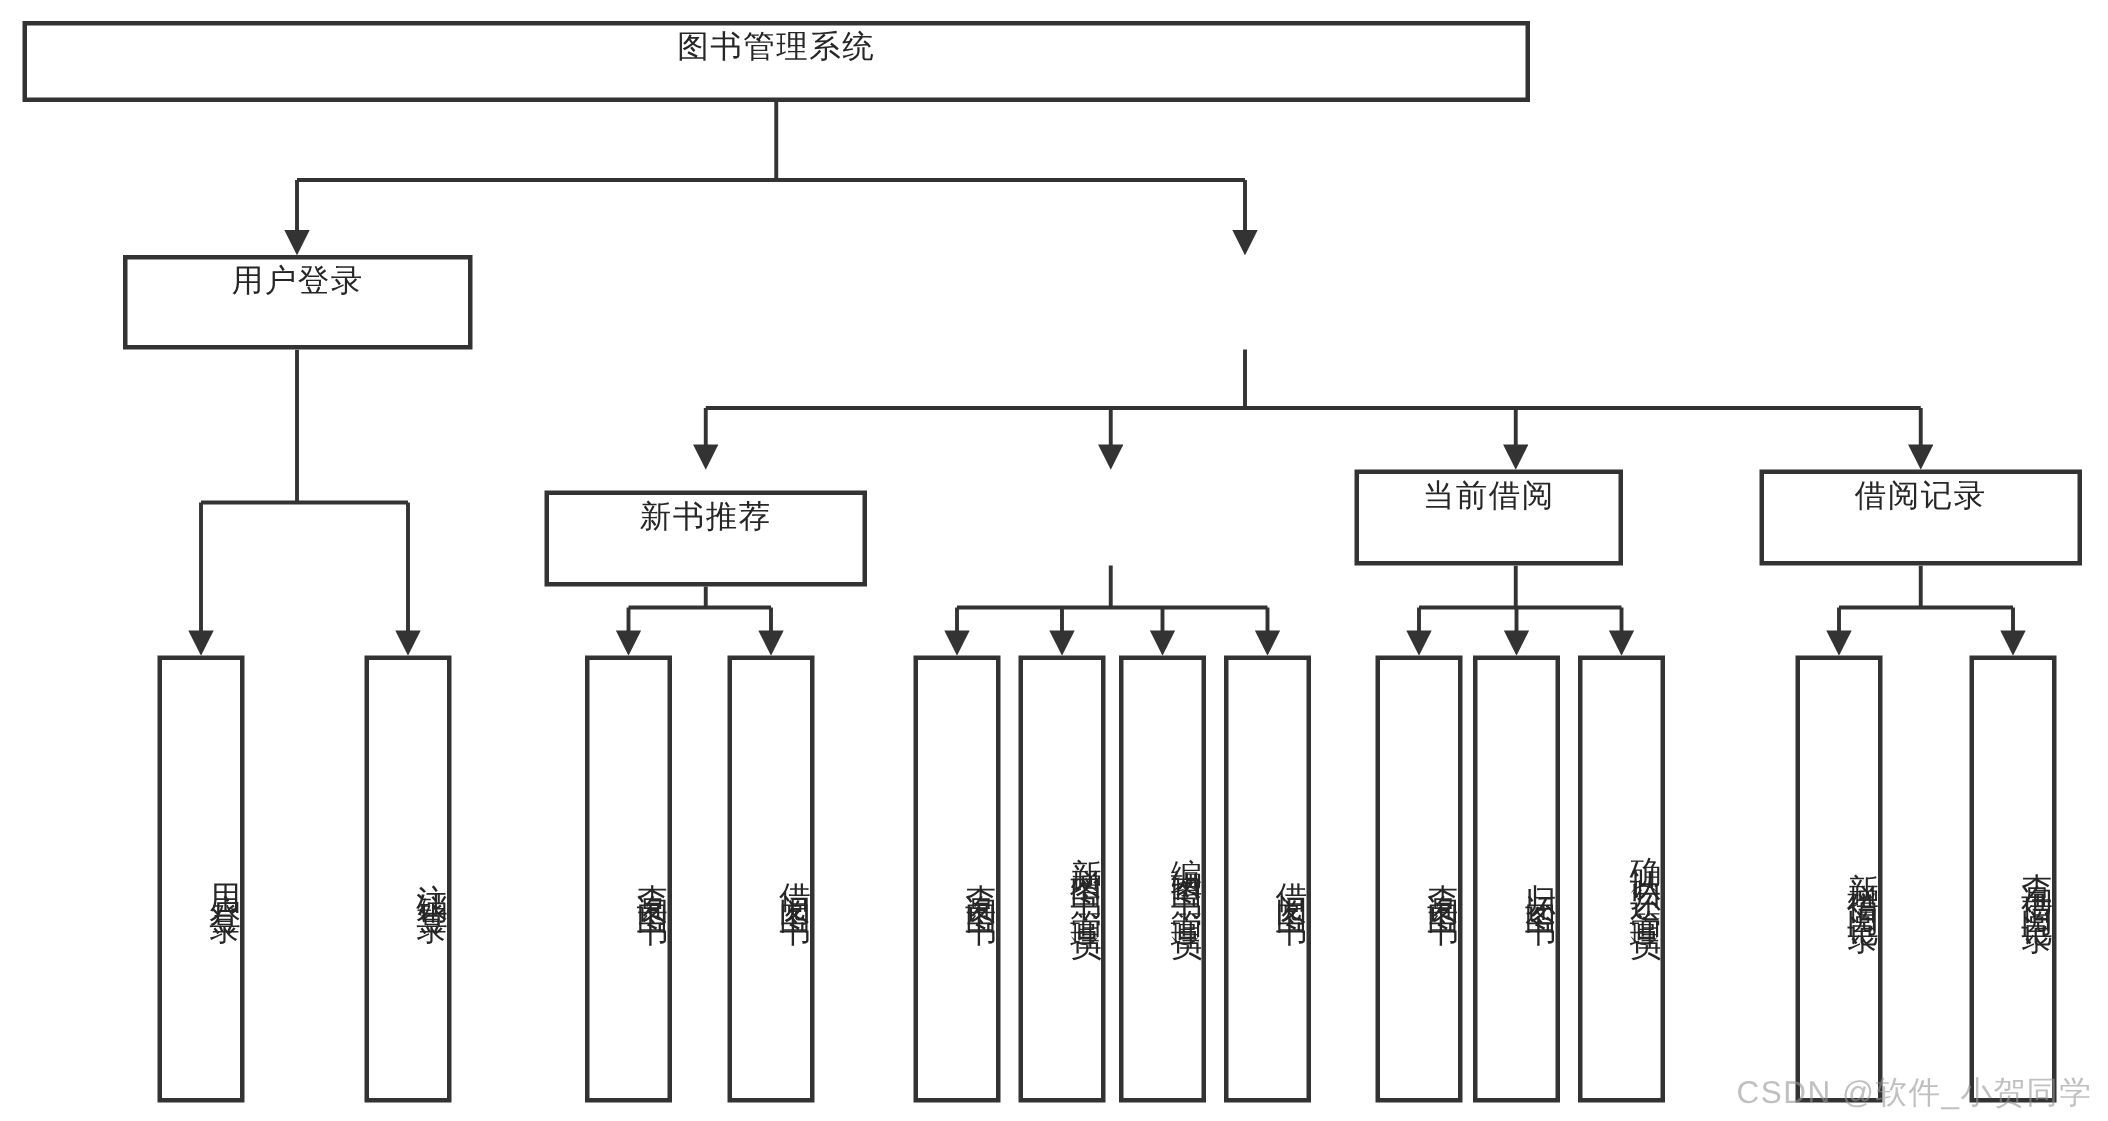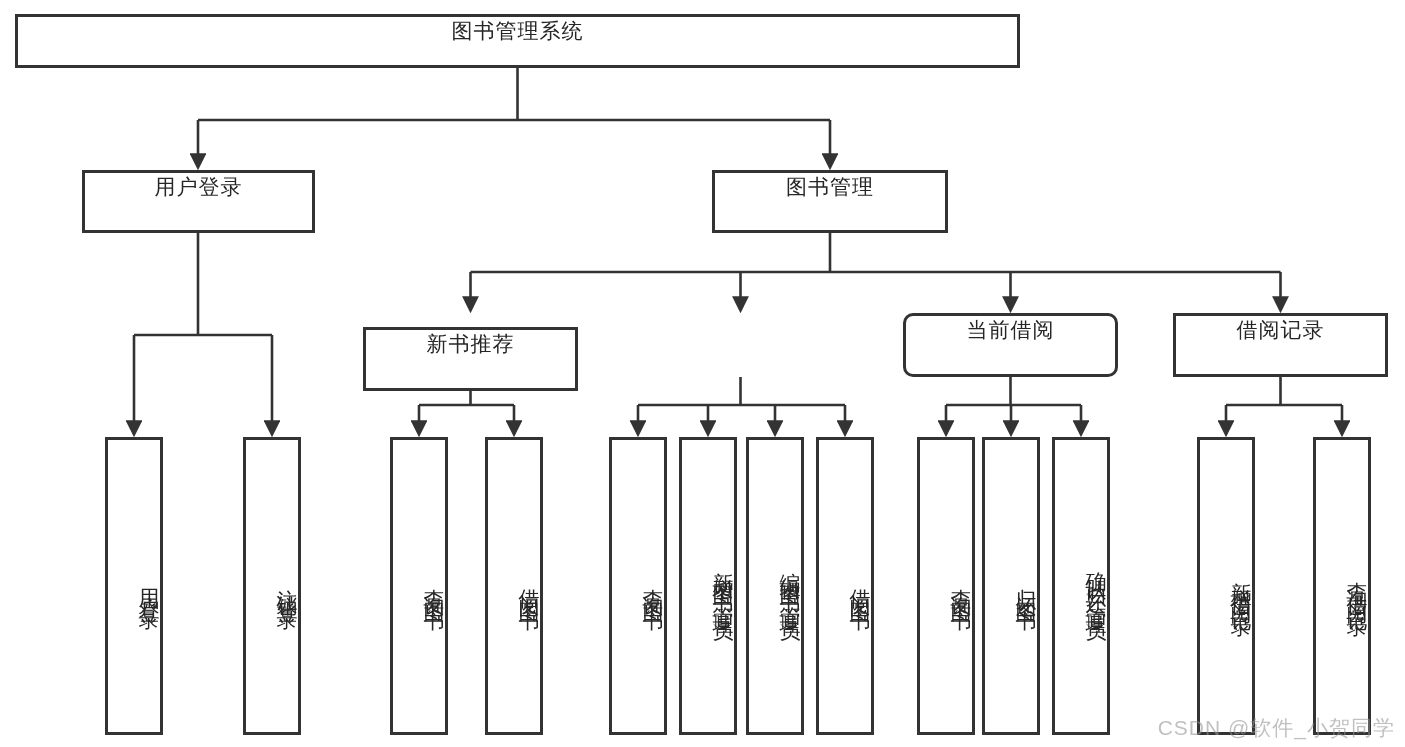--- a/index.html
+++ b/index.html
@@ -95,28 +95,25 @@
     </g>
   </svg>
 
   <div class="node root" style="left:15px;top:14px;width:1005px;height:54px;">
     <span>图书管理系统</span>
   </div>
 
   <div class="node" style="left:82px;top:170px;width:233px;height:63px;">
     <span>用户登录</span>
   </div>
-  <div class="node" style="left:712px;top:170px;width:236px;height:63px;">
-    <span>图书管理</span>
-  </div>
 
   <div class="node" style="left:363px;top:327px;width:215px;height:64px;">
     <span>新书推荐</span>
   </div>
-  <div class="node" style="left:903px;top:313px;width:215px;height:64px;border-radius:10px;">
+  <div class="node" style="left:903px;top:313px;width:179px;height:64px;">
     <span>当前借阅</span>
   </div>
   <div class="node" style="left:1173px;top:313px;width:215px;height:64px;">
     <span>借阅记录</span>
   </div>
 
   <div class="node leaf" style="left:105px;top:437px;width:58px;height:298px;">
     <span>用户登录</span>
   </div>
   <div class="node leaf" style="left:243px;top:437px;width:58px;height:298px;">

